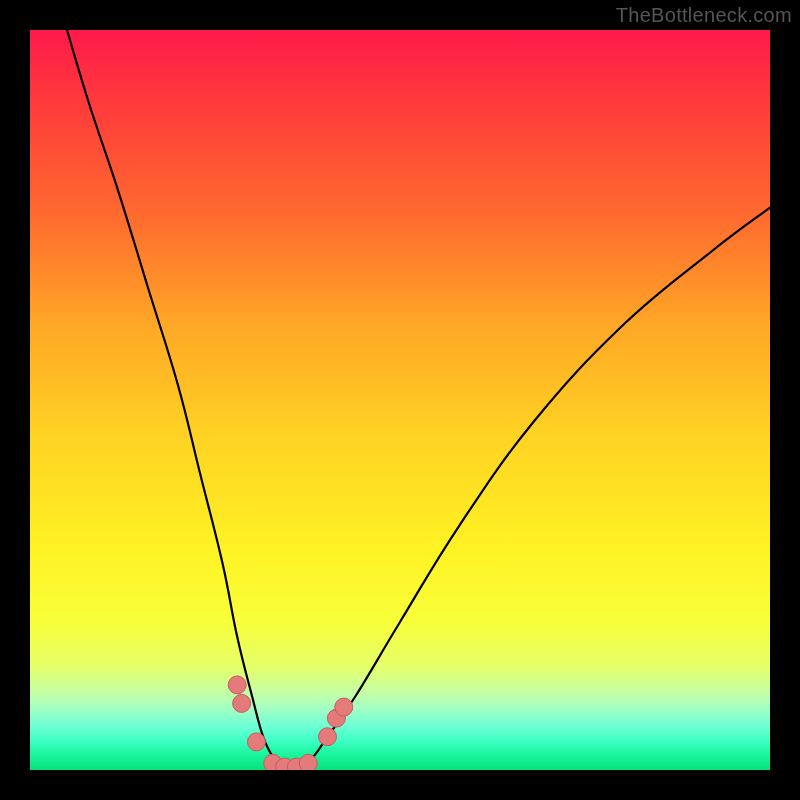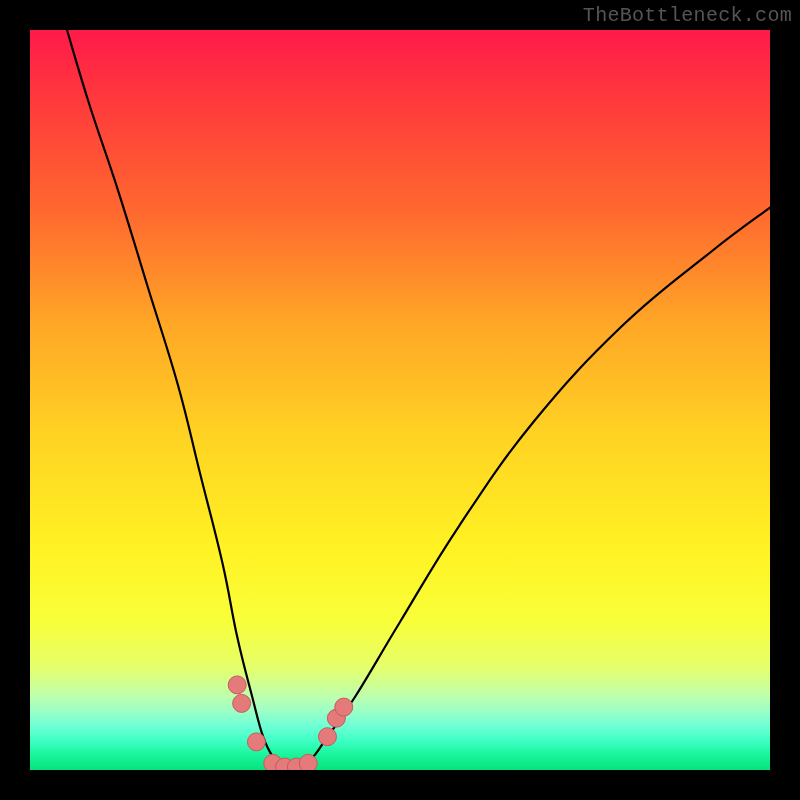--- a/index.html
+++ b/index.html
@@ -50,21 +50,20 @@
   }
   .watermark {
     position: absolute;
     top: 4px;
     right: 8px;
     color: #555;
     font-size: 20px;
     font-weight: 500;
     letter-spacing: 0.3px;
     user-select: none;
-    font-family: Liberation Mono, monospace;
   }
   svg.curve {
     position: absolute;
     inset: 0;
   }
 </style>
 </head>
 <body>
 
 <div class="frame">

